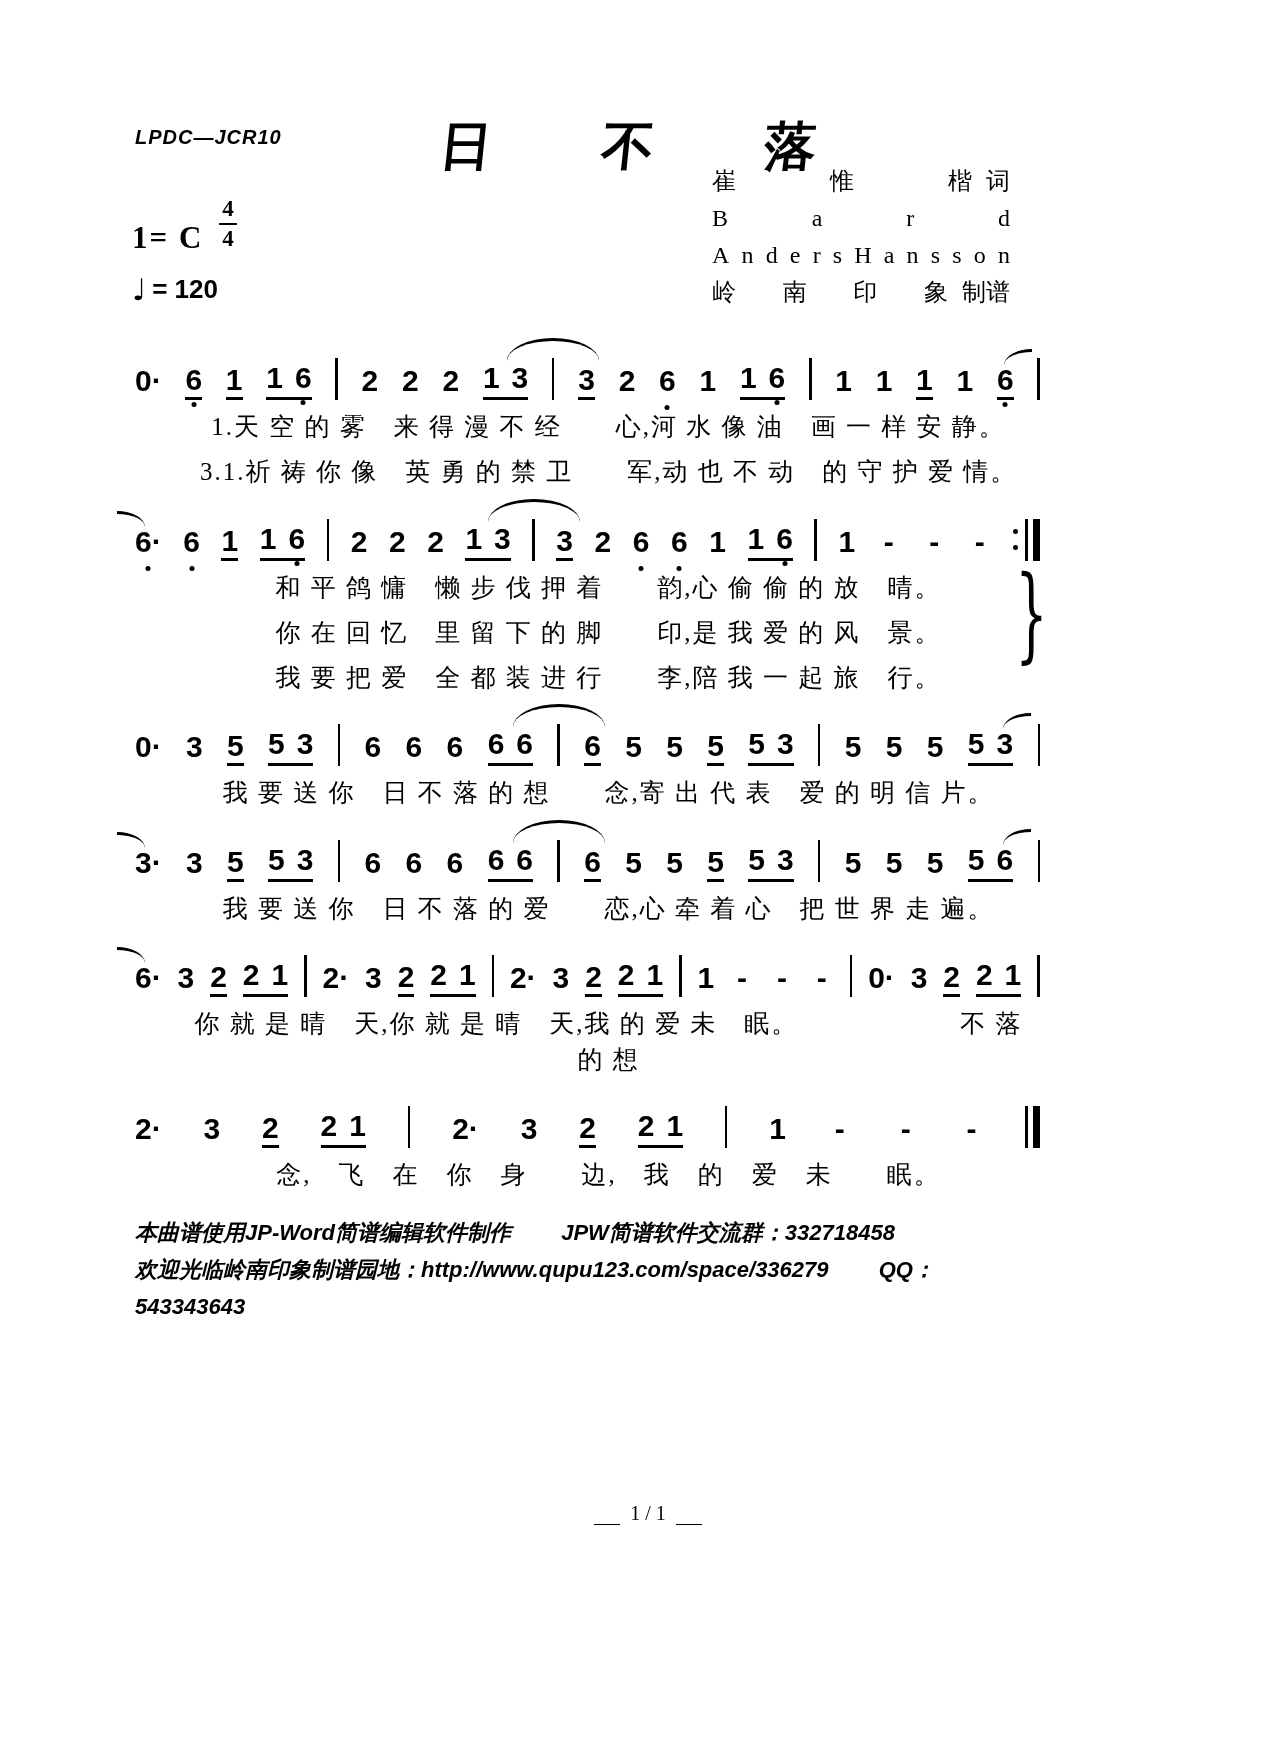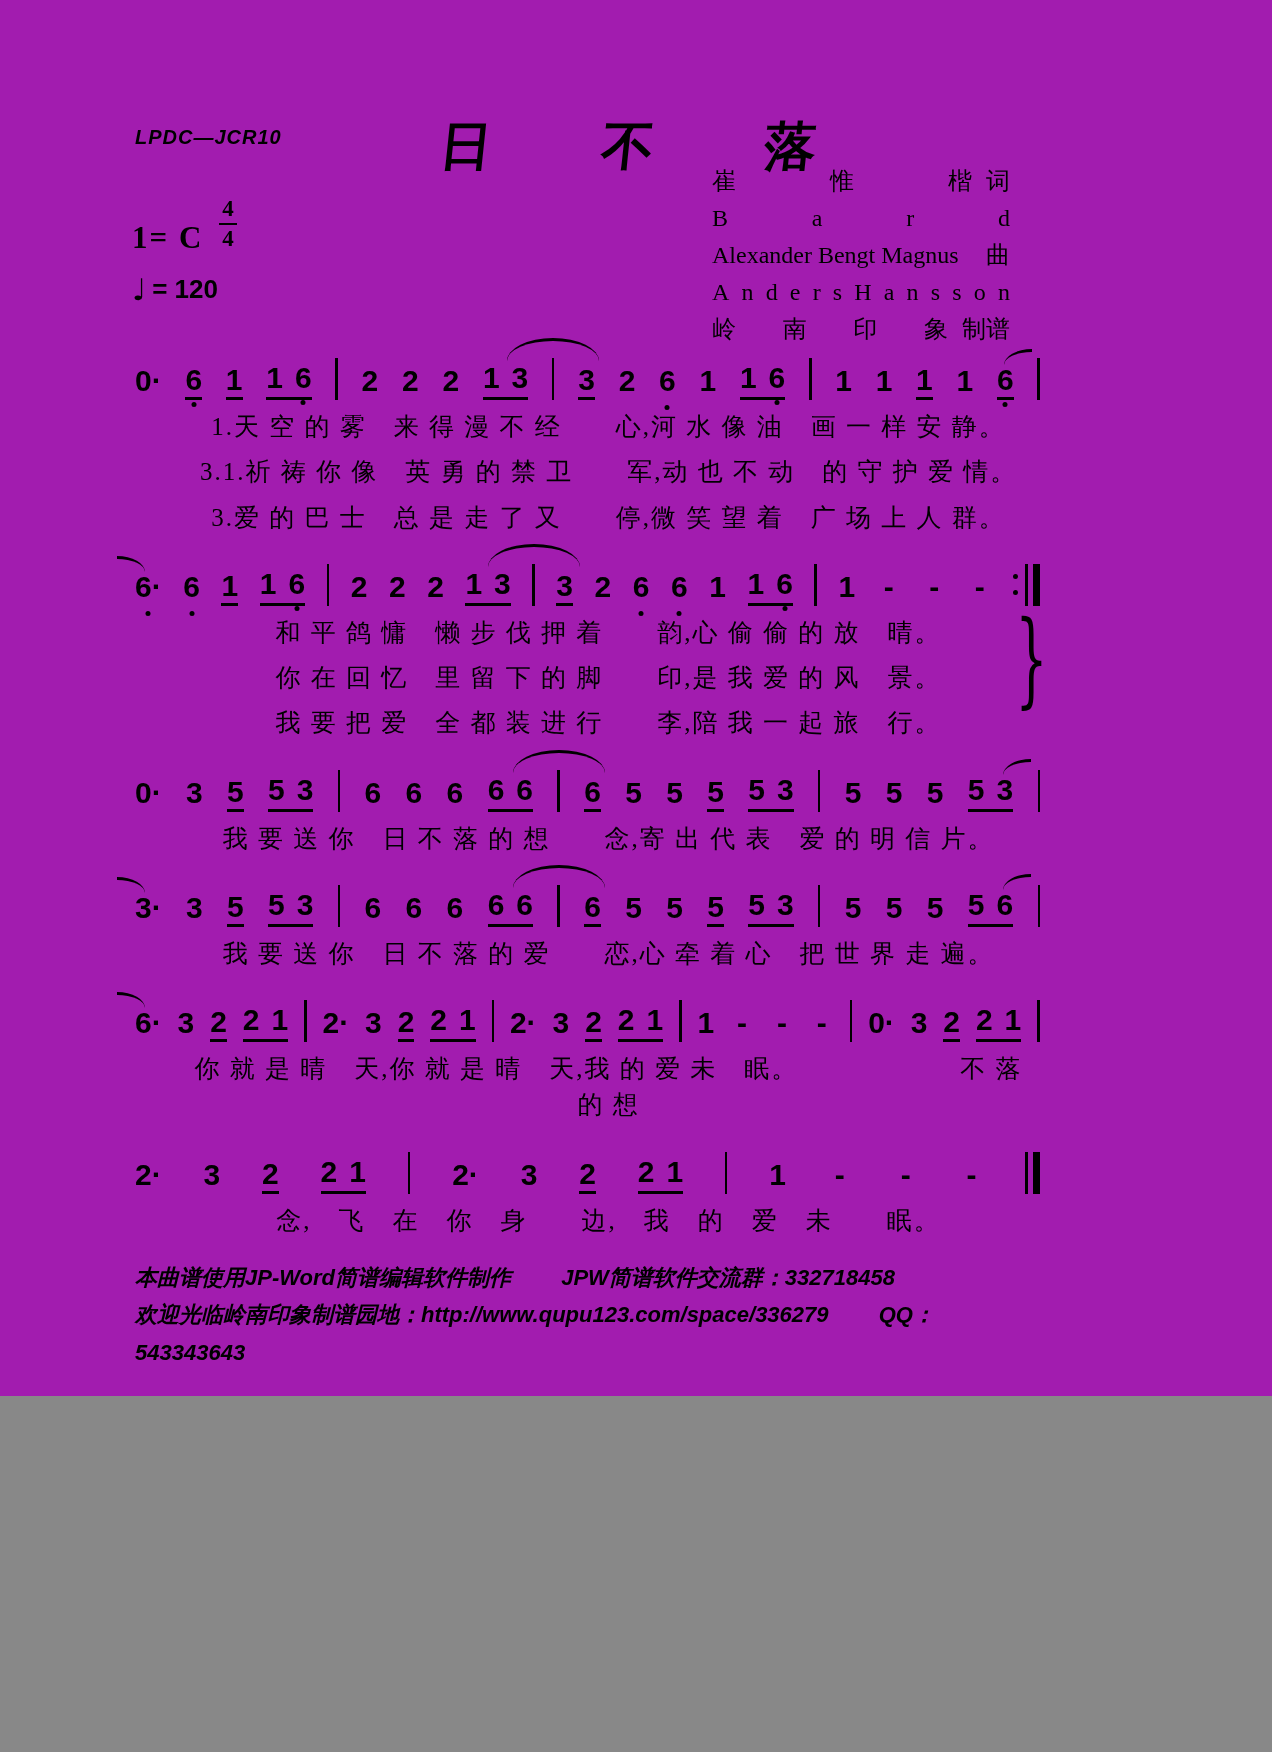--- a/index.html
+++ b/index.html
@@ -1,17 +1,17 @@
 <!DOCTYPE html>
 <html><head>
 <meta charset="utf-8">
 <style>
   html,body{margin:0;padding:0;background:#888;}
   .sheet{
-    width:1272px;height:1396px;background:#a21caf;position:relative;
+    width:1272px;height:1752px;background:#ffffff;position:relative;
     font-family:"Liberation Serif",serif;color:#000;overflow:hidden;
   }
   
   .catalog{position:absolute;left:135px;top:126px;font:italic 600 20px "Liberation Sans",sans-serif;letter-spacing:1px;}
   .song-title{
     position:absolute;left:440px;top:112px;font:bold 52px "DejaVu Serif",serif;
     letter-spacing:46px;transform:skewX(-6deg);white-space:nowrap;
   }
   .keyrow{position:absolute;left:132px;top:192px;display:flex;align-items:center;gap:16px;}
   .keytext{font:bold 31px "Liberation Serif",serif;letter-spacing:2px;margin-top:28px;}
@@ -111,24 +111,20 @@
       </div>
       <div class="credit-row">
         <div class="credit-name spread">
           <span>B</span>
           <span>a</span>
           <span>r</span>
           <span>d</span>
         </div>
       </div>
       <div class="credit-row">
-        <div class="credit-name">Alexander Bengt Magnus</div>
-        <div class="credit-suffix">曲</div>
-      </div>
-      <div class="credit-row">
         <div class="credit-name spread">
           <span>A</span>
           <span>n</span>
           <span>d</span>
           <span>e</span>
           <span>r</span>
           <span>s</span>
           <span>H</span>
           <span>a</span>
           <span>n</span>
@@ -179,21 +175,20 @@
           <div class="bar"></div>
           <div class="note">1</div>
           <div class="note">1</div>
           <div class="note u">1</div>
           <div class="note">1</div>
           <div class="note u lo tout">6</div>
           <div class="bar"></div>
         </div>
         <div class="lyric">1.天 空 的 雾　来 得 漫 不 经　　心,河 水 像 油　画 一 样 安 静。</div>
         <div class="lyric">3.1.祈 祷 你 像　英 勇 的 禁 卫　　军,动 也 不 动　的 守 护 爱 情。</div>
-        <div class="lyric">3.爱 的 巴 士　总 是 走 了 又　　停,微 笑 望 着　广 场 上 人 群。</div>
       </div>
       <div class="system">
         <div class="notes-row">
           <div class="note lo tin">6·</div>
           <div class="note lo">6</div>
           <div class="note u">1</div>
           <div class="grp u">
             <div class="note">1</div>
             <div class="note lo">6</div>
           </div>

